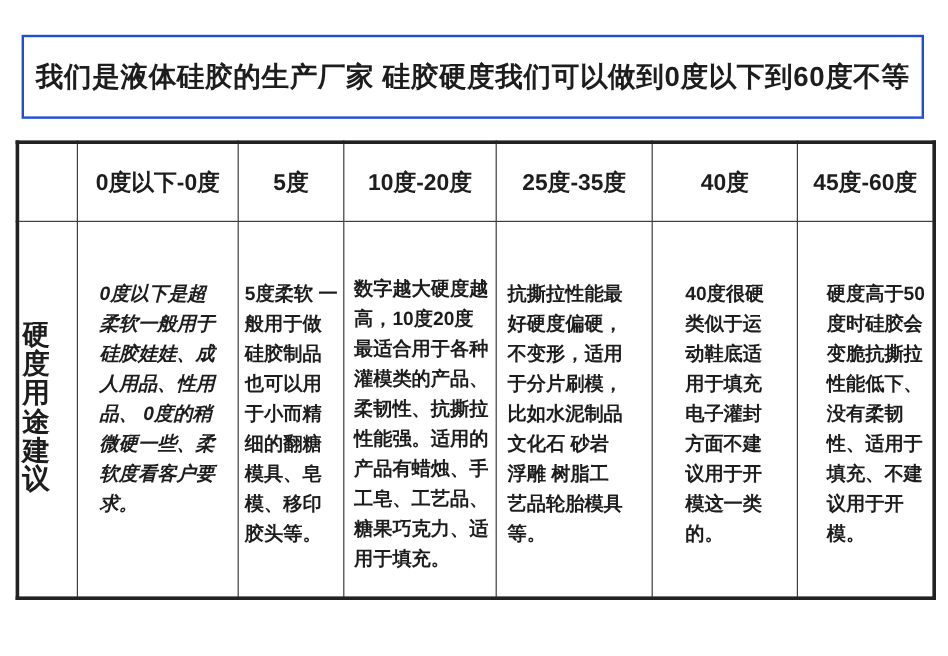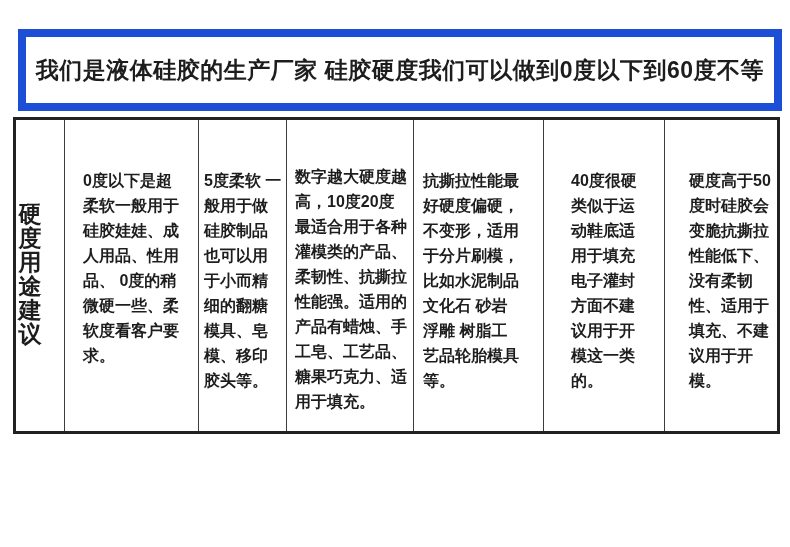--- a/index.html
+++ b/index.html
@@ -15,21 +15,21 @@
     height: 547px;
     background: #ffffff;
     overflow: hidden;
   }
   .banner {
     position: absolute;
     left: 18px;
     top: 29px;
     width: 748px;
     height: 66px;
-    border: 8px solid #1d4ed8;
+    border: 2px solid #1d4ed8;
     display: flex;
     align-items: center;
     justify-content: center;
     font-size: 23px;
     font-weight: 700;
     white-space: nowrap;
     letter-spacing: 0.5px;
   }
   table.spec {
     position: absolute;
@@ -73,21 +73,21 @@
   .vtext {
     display: inline-block;
     width: 26px;
     font-size: 23px;
     line-height: 24px;
     font-weight: 700;
     word-break: break-all;
     text-align: center;
   }
   
-  td.bc0 { padding: 48px 14px 0 18px; }
+  td.bc0 { padding: 48px 14px 0 18px; font-style: italic; }
   td.bc1 { padding: 48px 4px 0 5px; }
   td.bc2 { padding: 44px 5px 0 8px; }
   td.bc3 { padding: 48px 23px 0 9px; }
   td.bc4 { padding: 48px 24px 0 27px; }
   td.bc5 { padding: 48px 5px 0 24px; }
 </style>
 </head>
 <body>
 
 <div class="page">
@@ -100,20 +100,29 @@
     <colgroup>
       <col style="width:50px">
       <col style="width:134px">
       <col style="width:88px">
       <col style="width:127px">
       <col style="width:130px">
       <col style="width:121px">
       <col style="width:114px">
     </colgroup>
     <tbody>
+        <tr class="head-row">
+      <td class="rowhead"></td>
+      <th>0度以下-0度</th>
+      <th>5度</th>
+      <th>10度-20度</th>
+      <th>25度-35度</th>
+      <th>40度</th>
+      <th>45度-60度</th>
+    </tr>
     <tr class="body-row">
       <td class="rowhead">
         <span class="vtext">硬度用途建议</span>
       </td>
       <td class="bc0">0度以下是超柔软一般用于硅胶娃娃、成人用品、性用品、 0度的稍微硬一些、柔软度看客户要求。</td>
       <td class="bc1">5度柔软 一般用于做硅胶制品也可以用于小而精细的翻糖模具、皂模、移印胶头等。</td>
       <td class="bc2">数字越大硬度越高，10度20度最适合用于各种灌模类的产品、柔韧性、抗撕拉性能强。适用的产品有蜡烛、手工皂、工艺品、糖果巧克力、适用于填充。</td>
       <td class="bc3">抗撕拉性能最好硬度偏硬，不变形，适用于分片刷模，比如水泥制品 文化石 砂岩浮雕 树脂工艺品轮胎模具等。</td>
       <td class="bc4">40度很硬类似于运动鞋底适用于填充电子灌封方面不建议用于开模这一类的。</td>
       <td class="bc5">硬度高于50度时硅胶会变脆抗撕拉性能低下、没有柔韧性、适用于填充、不建议用于开模。</td>

